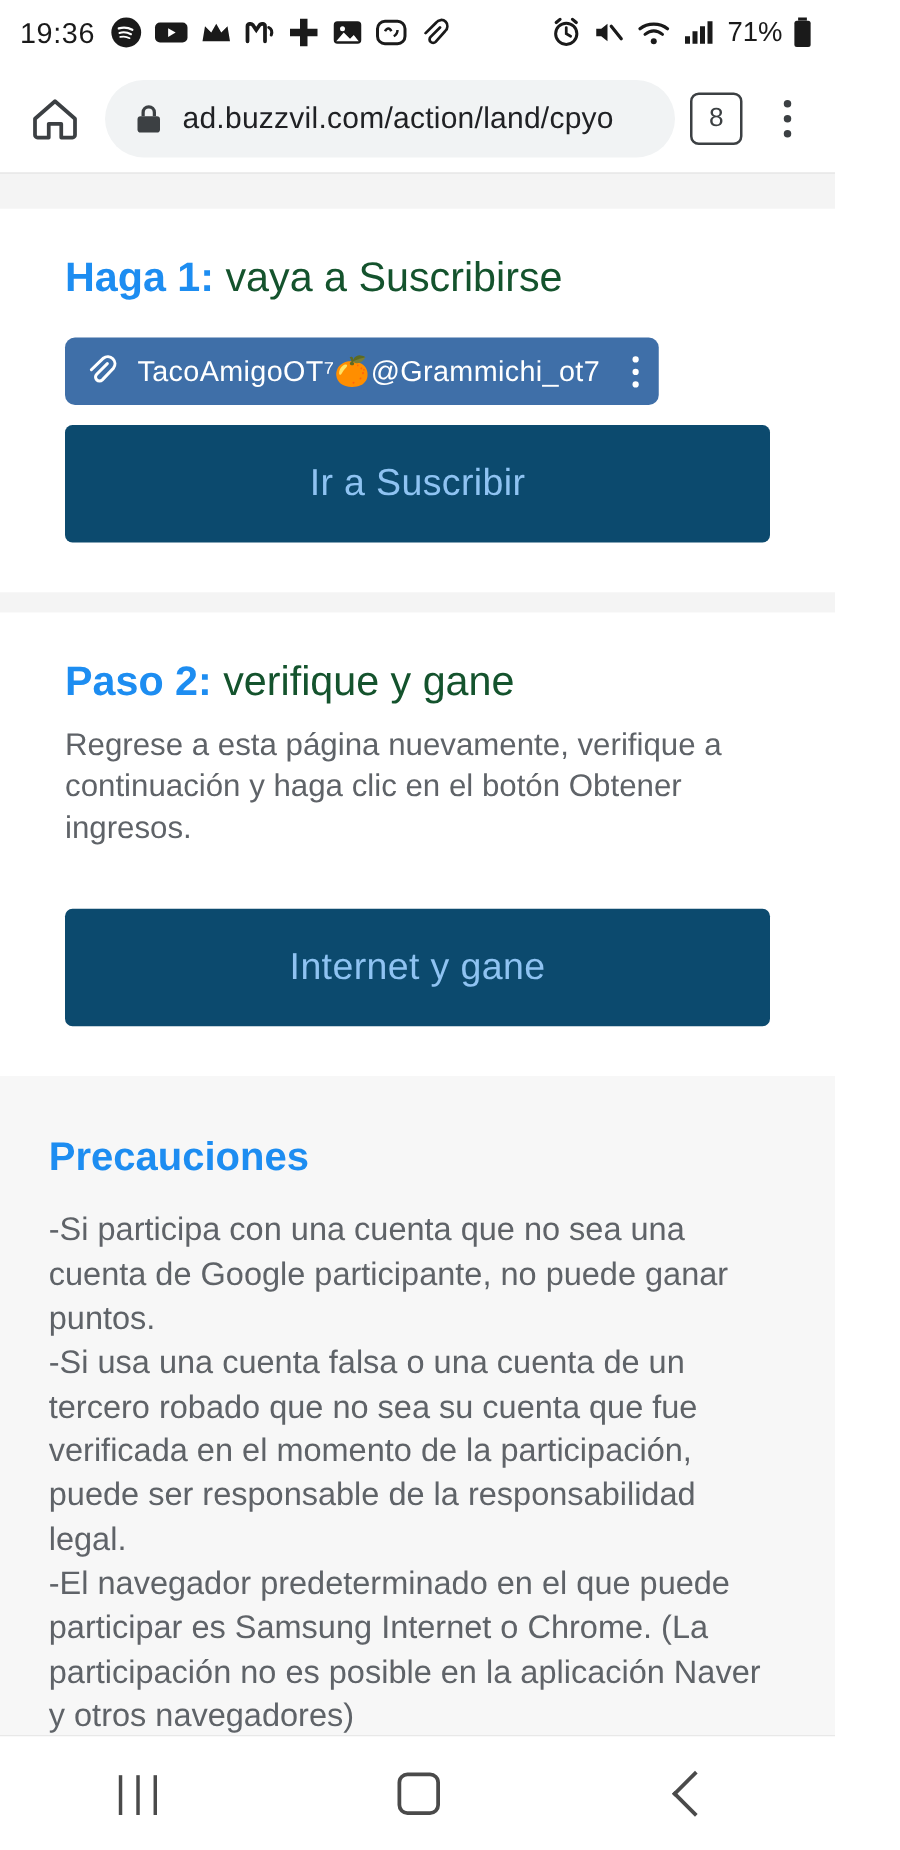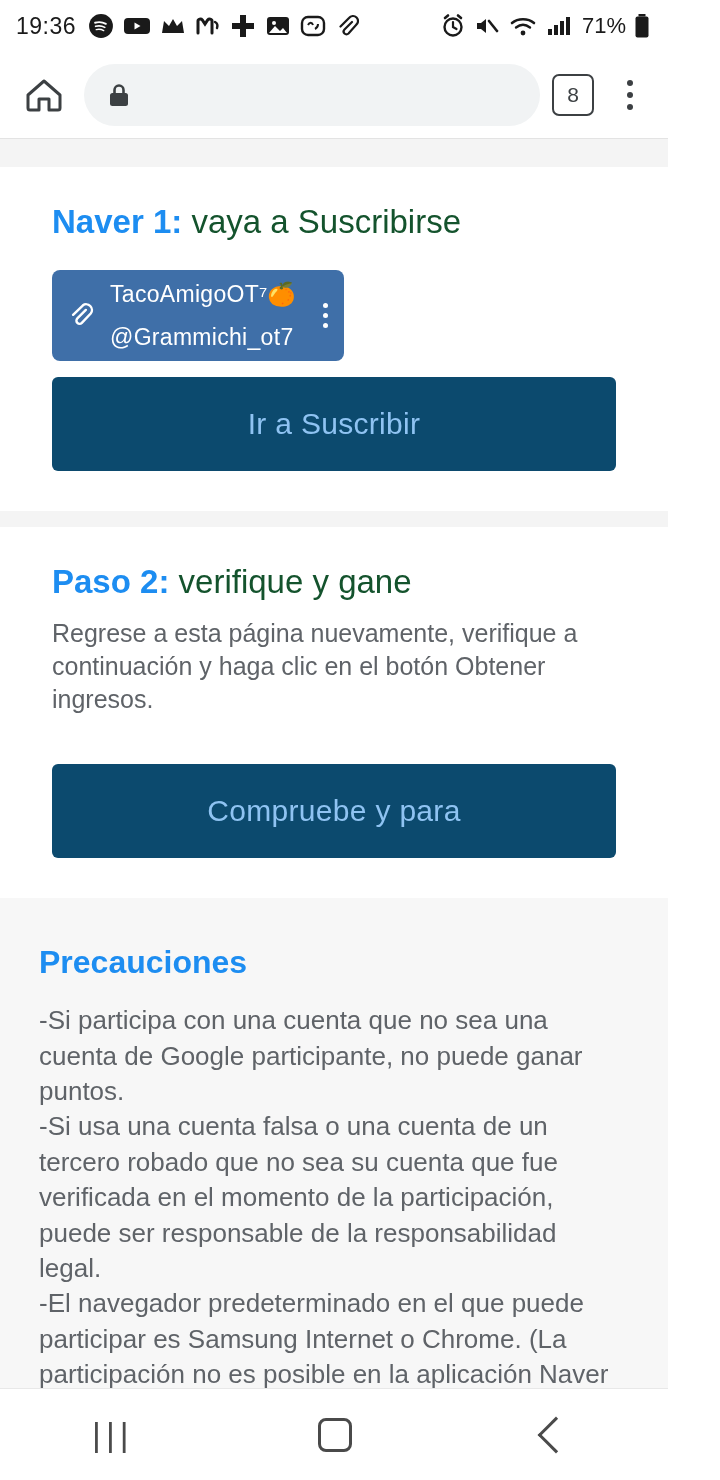--- a/index.html
+++ b/index.html
@@ -158,23 +158,22 @@
     background: #3f6fa8;
     border-radius: 8px;
     display: inline-flex;
     align-items: center;
     padding: 10px 16px 10px 14px;
     max-width: 100%;
   }
   .chip-clip { flex: 0 0 auto; margin-right: 14px; }
   .chip-lines {
     display: flex;
-    flex-direction: column;
+    flex-direction: row;
     justify-content: center;
-    gap: 15px;
   }
   .chip-line {
     font-size: 23px;
     color: #ffffff;
     line-height: 1.22;
     letter-spacing: 0.3px;
     white-space: nowrap;
   }
   .chip-kebab {
     margin-left: 26px;
@@ -325,37 +324,38 @@
     <div class="home-btn">
       <svg width="44" height="44" viewBox="0 0 44 44">
           <path d="M6 22L22 8l16 14v13a2 2 0 01-2 2h-9V26h-10v11H8a2 2 0 01-2-2z" fill="none" stroke="#3c4043" stroke-width="3" stroke-linejoin="round"></path>
         </svg>
     </div>
     <div class="urlbar">
       <svg width="26" height="28" viewBox="0 0 26 28">
           <rect x="4" y="12" width="18" height="13" rx="2.5" fill="#3c4043"></rect>
           <path d="M8.5 12V9a4.5 4.5 0 019 0v3" fill="none" stroke="#3c4043" stroke-width="2.6"></path>
         </svg>
+      <span class="url-text">ad.buzzvil.com/action/land/cpyo</span>
     </div>
     <div class="tabcount">
       <span>8</span>
     </div>
     <div class="kebab">
         <i></i>
         <i></i>
         <i></i>
       </div>
   </div>
 
   <div class="content">
     <div class="gap"></div>
 
     <div class="card">
       <div class="step-head">
-        <b>Naver 1:</b>
+        <b>Haga 1:</b>
         <span class="title">vaya a Suscribirse</span>
       </div>
 
       <div class="account-chip">
         <svg class="chip-clip" width="30" height="34" viewBox="0 0 24 28">
             <path d="M16 9l-7 7a2.6 2.6 0 003.7 3.7L20 12a4.7 4.7 0 00-6.6-6.6L5.5 13" stroke="#ffffff" stroke-width="2" fill="none" stroke-linecap="round"></path>
           </svg>
         <div class="chip-lines">
           <div class="chip-line">TacoAmigoOT⁷🍊</div>
           <div class="chip-line">@Grammichi_ot7</div>
@@ -371,21 +371,21 @@
     </div>
 
     <div class="gap-sm" style="height:16px;background:#f4f4f4;"></div>
 
     <div class="card">
       <div class="step-head">
         <b>Paso 2:</b>
         <span class="title">verifique y gane</span>
       </div>
       <div class="step-desc">Regrese a esta página nuevamente, verifique a continuación y haga clic en el botón Obtener ingresos.</div>
-      <button class="action-btn step2">Compruebe y para</button>
+      <button class="action-btn step2">Internet y gane</button>
     </div>
 
     <div class="precautions">
       <div class="prec-title">Precauciones</div>
       <div class="prec-body">-Si participa con una cuenta que no sea una cuenta de Google participante, no puede ganar puntos.
 -Si usa una cuenta falsa o una cuenta de un tercero robado que no sea su cuenta que fue verificada en el momento de la participación, puede ser responsable de la responsabilidad legal.
 -El navegador predeterminado en el que puede participar es Samsung Internet o Chrome. (La participación no es posible en la aplicación Naver y otros navegadores)
 -Se requiere una cuenta de YouTube para participar.</div>
 
     </div>

